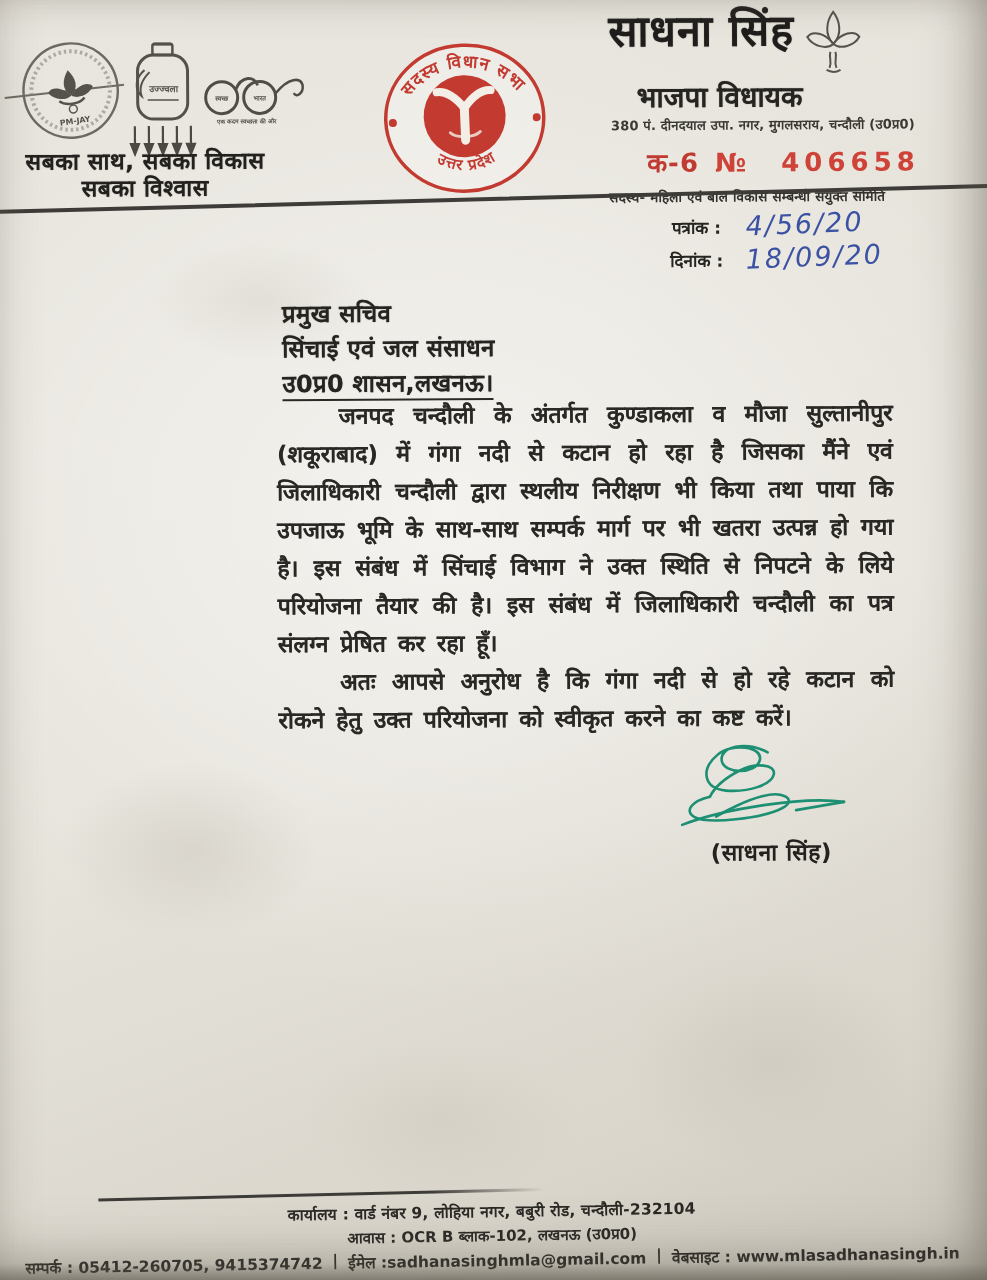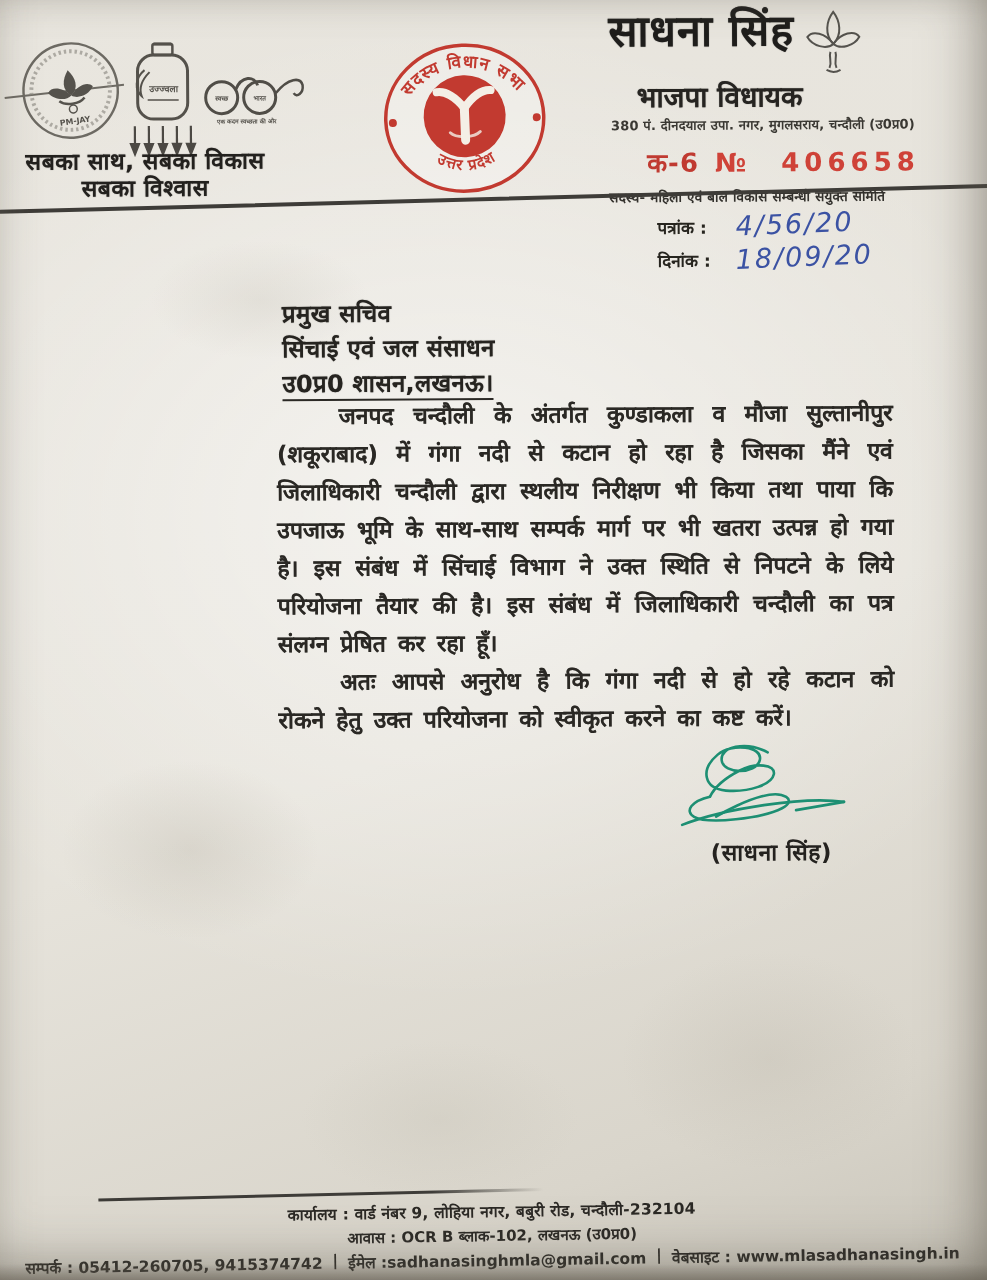--- a/index.html
+++ b/index.html
@@ -54,21 +54,21 @@
   #serial-row .num{letter-spacing:5px;margin-left:18px;}
   #committee{font-size:13.5px;font-weight:800;color:#33312d;white-space:nowrap;letter-spacing:.2px;}
 
   
   #hdr-rule{position:absolute;left:-4px;top:207px;width:1000px;height:4px;background:#3e3c38;
     transform:rotate(-1.15deg);transform-origin:left center;border-radius:2px;}
 
   
   #meta{position:absolute;left:660px;top:210px;width:320px;}
   .meta-row{display:flex;align-items:baseline;margin-bottom:2px;}
-  .meta-label{font-size:17px;font-weight:800;color:#27251f;width:78px;text-align:left;}
+  .meta-label{font-size:17px;font-weight:800;color:#27251f;width:78px;text-align:center;margin-right:10px;}
   .hand{font-size:27px;color:#3b52a3;font-style:italic;letter-spacing:2px;font-weight:500;
     transform:rotate(-2deg);white-space:nowrap;}
 
   
   #recipient{position:absolute;left:284px;top:296px;font-size:24px;font-weight:800;
     line-height:35px;color:#262420;letter-spacing:.3px;text-shadow:0 0 1px rgba(38,36,32,.5);}
   #recipient .u{border-bottom:2.5px solid #2b2925;padding-bottom:1px;display:inline-block;line-height:28px;}
 
   
   #body-text{position:absolute;left:278px;top:396px;width:616px;

